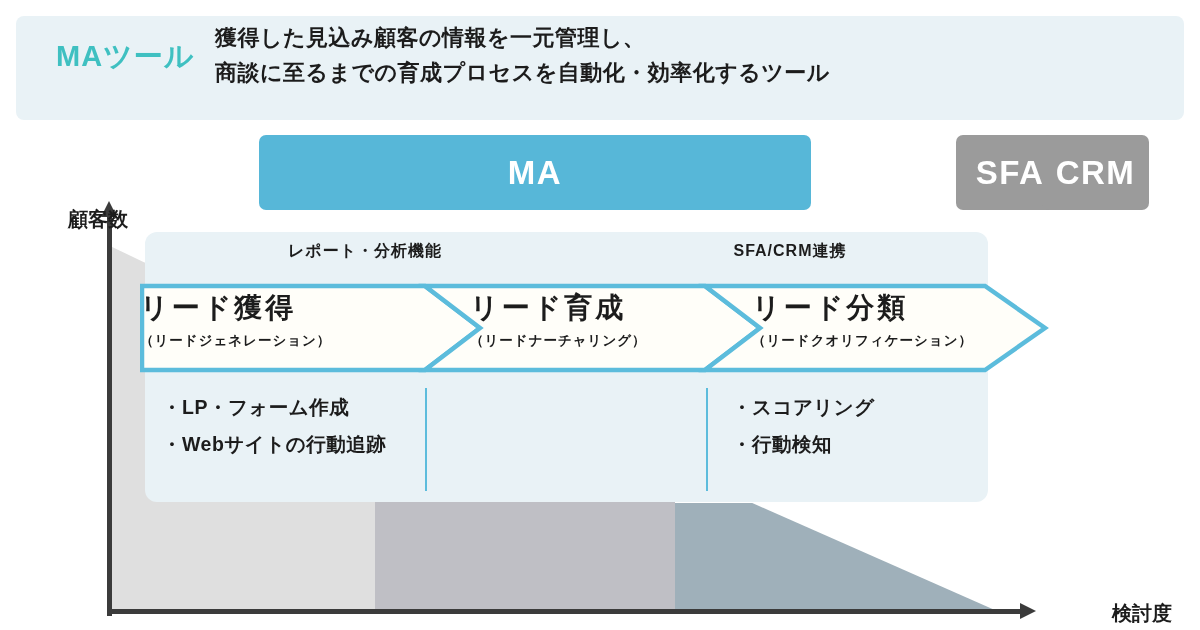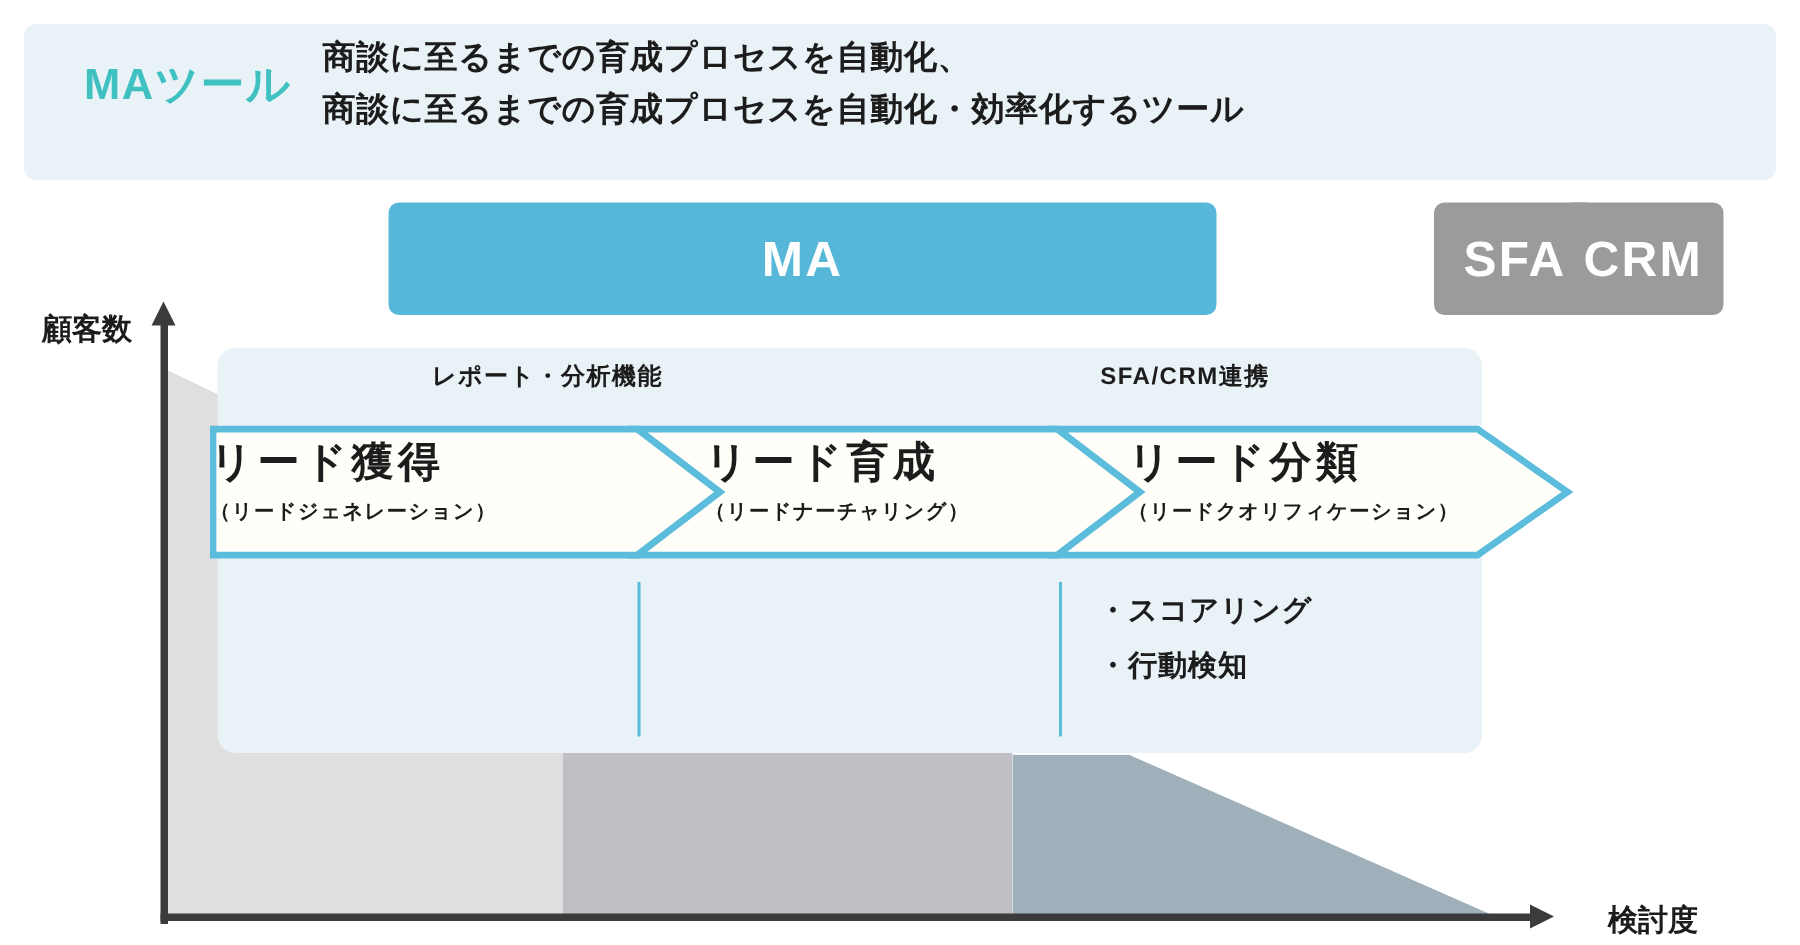--- a/index.html
+++ b/index.html
@@ -49,33 +49,33 @@
   .bullets{top:389px;font-size:19.5px;font-weight:700;line-height:37px;letter-spacing:0.5px;}
   .bc1{left:162px;} .bc2{left:447px;} .bc3{left:732px;}
 
   
   .y-line{left:107px;top:216px;width:5px;height:400px;background:var(--axis,#3b3b3b);}
   .y-arrow{left:101px;top:201px;width:0;height:0;border-left:8.5px solid transparent;
            border-right:8.5px solid transparent;border-bottom:16px solid var(--axis,#3b3b3b);}
   .x-line{left:107px;top:609px;width:915px;height:5px;background:var(--axis,#3b3b3b);}
   .x-arrow{left:1020px;top:603px;width:0;height:0;border-top:8.5px solid transparent;
            border-bottom:8.5px solid transparent;border-left:16px solid var(--axis,#3b3b3b);}
-  .axis-label{font-size:20px;font-weight:700;}
+  .axis-label{font-size:20px;font-weight:700;margin-left:40px;}
   .y-label{left:28px;top:206px;}
   .x-label{left:1072px;top:600px;}
 </style>
 </head>
 <body>
 
 <div id="stage">
 
   <div class="abs banner"></div>
   <div class="abs banner-tag">MAツール</div>
   <div class="abs banner-desc">
-    <div>商談に至るまでの育成プロセスを自動化、</div>
+    <div>獲得した見込み顧客の情報を一元管理し、</div>
     <div>商談に至るまでの育成プロセスを自動化・効率化するツール</div>
   </div>
 
   <div class="abs toolbox box-ma">MA</div>
   <div class="abs toolbox box-sfa">SFA</div>
   <div class="abs toolbox box-crm">CRM</div>
 
   <div class="abs seg1"></div>
   <div class="abs seg2"></div>
   <div class="abs seg3"></div>
@@ -99,20 +99,24 @@
     <div class="s">（リードナーチャリング）</div>
   </div>
   <div class="abs stage-text st3">
     <div class="t">リード分類</div>
     <div class="s">（リードクオリフィケーション）</div>
   </div>
 
   <div class="abs divider dv1"></div>
   <div class="abs divider dv2"></div>
 
+  <div class="abs bullets bc1">
+    <div>・LP・フォーム作成</div>
+    <div>・Webサイトの行動追跡</div>
+  </div>
   <div class="abs bullets bc3">
     <div>・スコアリング</div>
     <div>・行動検知</div>
   </div>
 
   <div class="abs y-line"></div>
   <div class="abs y-arrow"></div>
   <div class="abs x-line"></div>
   <div class="abs x-arrow"></div>
   <div class="abs axis-label y-label">顧客数</div>

